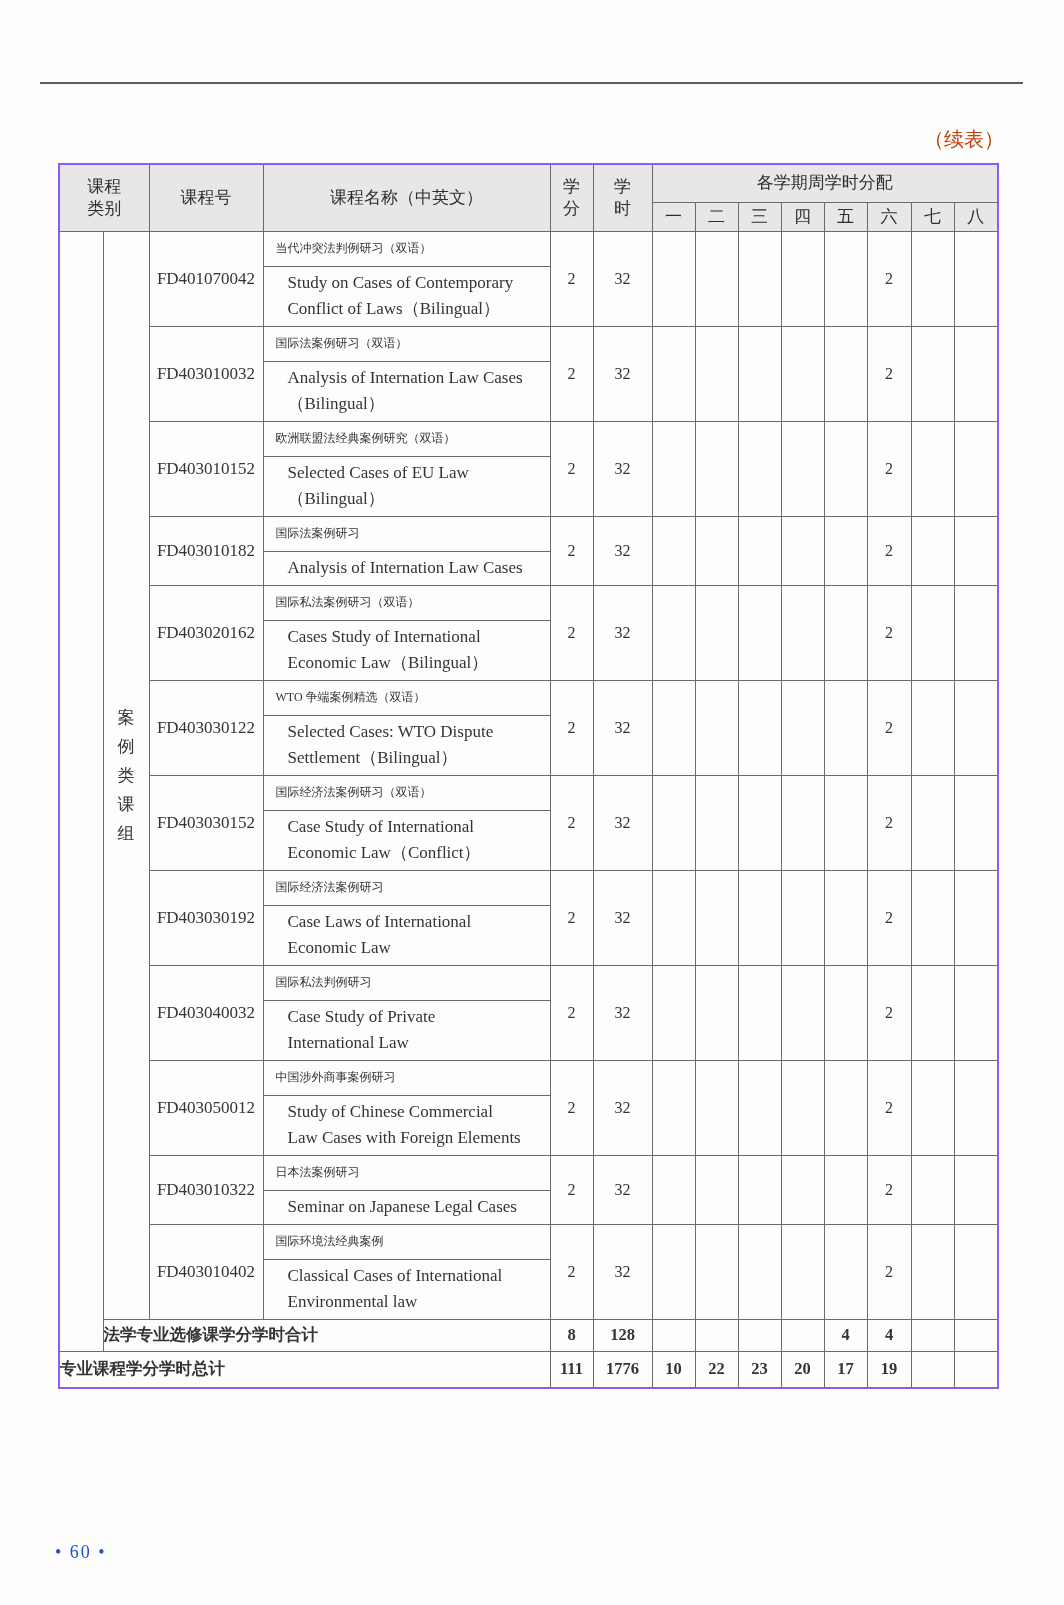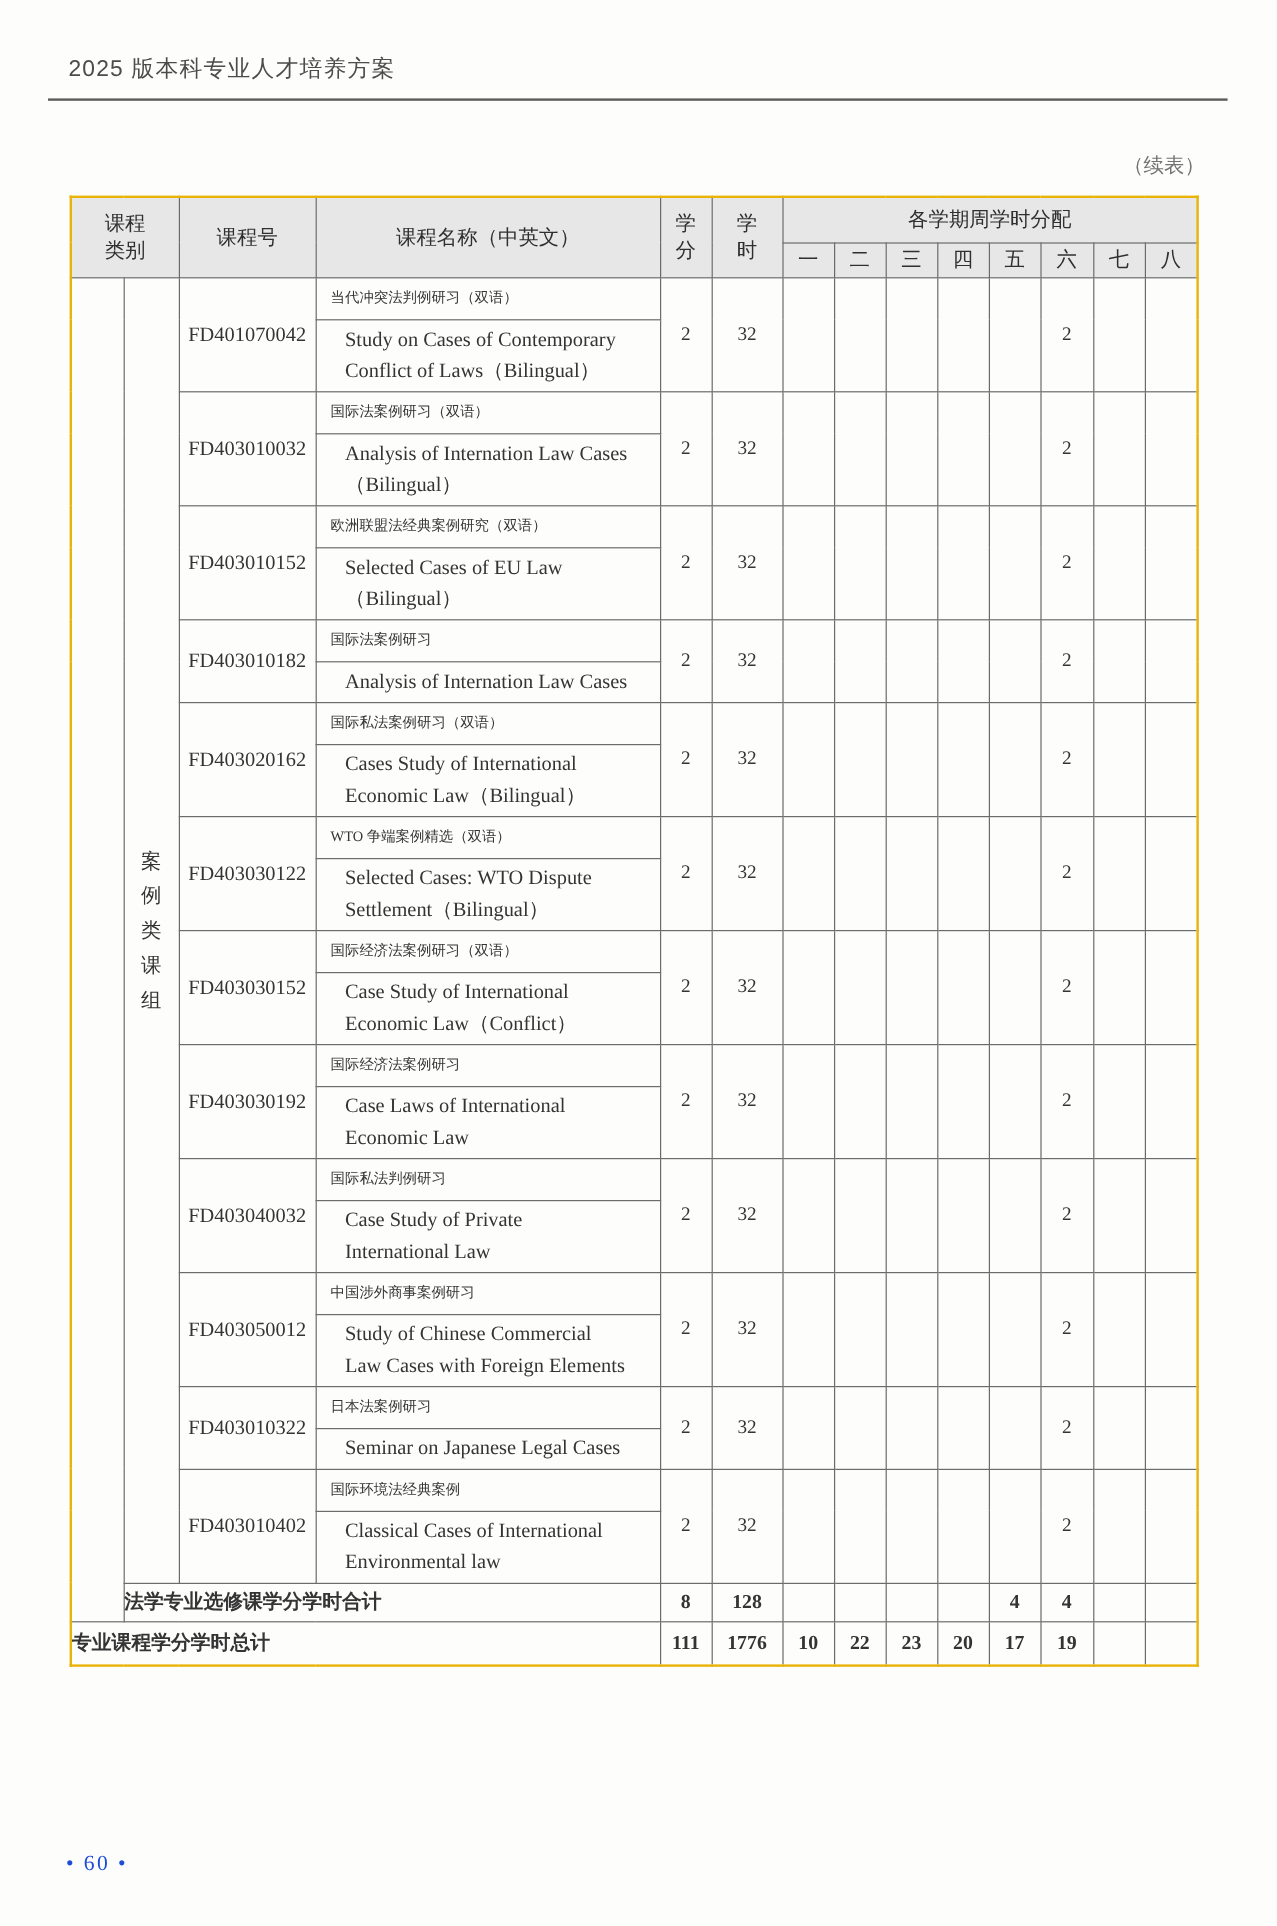--- a/index.html
+++ b/index.html
@@ -16,27 +16,27 @@
     position: absolute; left: 57px; top: 44px;
     font-family: "Liberation Sans", "DejaVu Sans", sans-serif;
     font-size: 19px; color: #4c4c4c; letter-spacing: 1px;
   }
   .doc-rule {
     position: absolute; left: 40px; right: 41px; top: 82px;
     border: none; border-top: 2px solid #5c5c5c; margin: 0;
   }
   .continued-note {
     position: absolute; right: 60px; top: 126px;
-    font-size: 17px; color: #737373;
+    font-size: 20px; color: #c2410c;
   }
   table.curriculum {
     position: absolute; left: 58px; top: 163px;
     width: 940px;
     border-collapse: collapse; table-layout: fixed;
-    border: 2px solid #eab308;
+    border: 2px solid #8b5cf6;
   }
   .curriculum th, .curriculum td {
     border: 1px solid #6b6b6b;
     padding: 0;
     vertical-align: middle;
   }
   .curriculum thead th {
     background: #e7e7e7;
     font-weight: normal;
     font-size: 17px;
@@ -68,21 +68,20 @@
   td.span-label { text-align: left; font-size: 17px; }
   .page-num {
     position: absolute; left: 55px; top: 1542px;
     font-size: 18px; color: #1d4ed8; letter-spacing: 2px;
   }
 </style>
 </head>
 <body>
 
 <div class="page">
-  <div class="doc-title">2025 版本科专业人才培养方案</div>
   <hr class="doc-rule">
   <div class="continued-note">（续表）</div>
 
   <table class="curriculum">
     <colgroup>
       <col style="width:44px">
         <col style="width:46px">
         <col style="width:114px">
         <col style="width:287px">
       <col style="width:43px">

